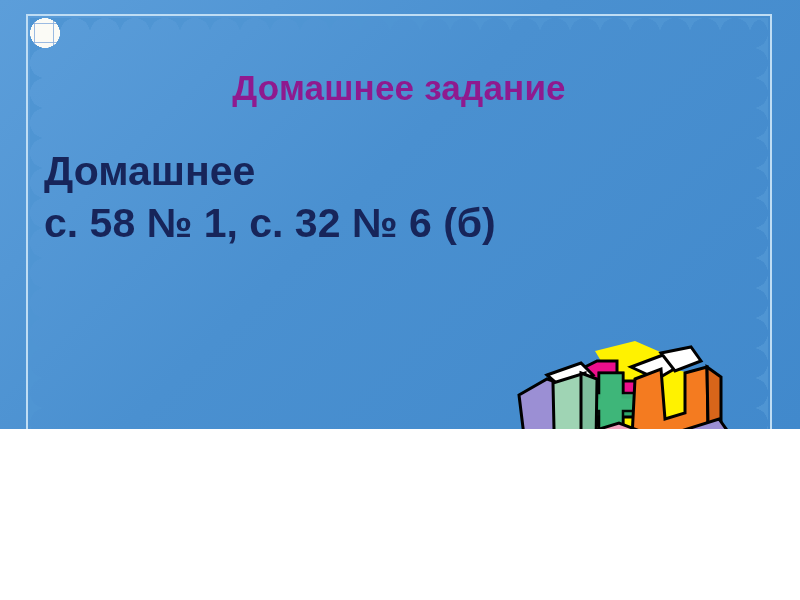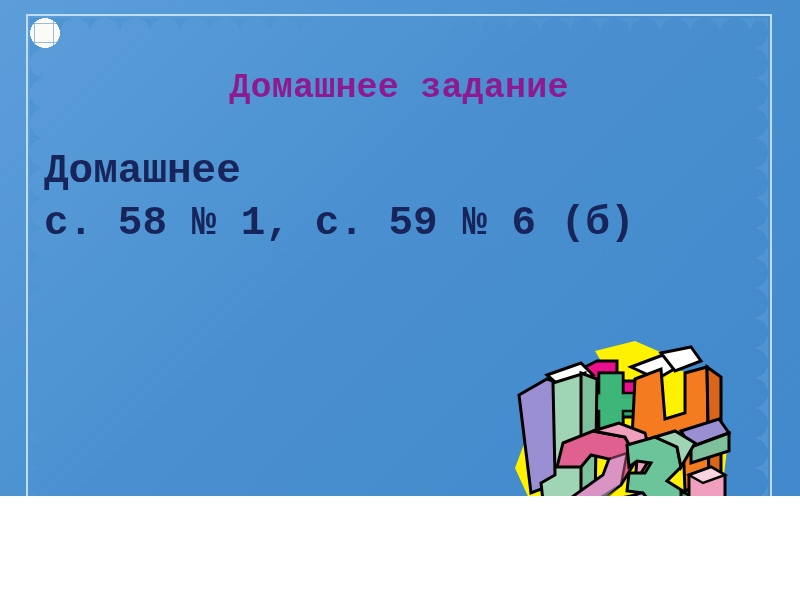--- a/index.html
+++ b/index.html
@@ -4,23 +4,23 @@
 <style>
   html, body {
     margin: 0;
     padding: 0;
     background: #ffffff;
   }
 
   #slide {
     position: relative;
     width: 800px;
-    height: 496px;
+    height: 429px;
     overflow: hidden;
-    font-family: Liberation Mono, monospace;
+    font-family: Liberation Sans, sans-serif;
     background: linear-gradient(135deg, #5C9EDA 0%, #4A90D0 45%, #4189CC 100%);
   }
 
   
   #outer-frame {
     position: absolute;
     left: 26px;
     top: 14px;
     width: 746px;
     height: 558px;
@@ -141,21 +141,21 @@
 
     <div class="scallop" id="scallop-top"></div>
     <div class="scallop" id="scallop-bottom"></div>
     <div class="scallop scallop-v" id="scallop-left"></div>
     <div class="scallop scallop-v" id="scallop-right"></div>
 
     <div id="title">Домашнее задание</div>
 
     <div id="body-block">
       <div class="body-line">Домашнее</div>
-      <div class="body-line">с. 58 № 1, с. 59 № 6 (б)</div>
+      <div class="body-line">с. 58 № 1, с. 32 № 6 (б)</div>
     </div>
 
     <div id="numbers-clipart">
       <svg viewBox="0 0 250 230" xmlns="http://www.w3.org/2000/svg">
 
         <g>
           <polygon points="30,135 60,55 128,22 205,40 238,112 222,185 150,215 62,205" fill="#FFF200"></polygon>
           <polygon points="110,18 150,8 196,28 178,62 128,48" fill="#FFF200"></polygon>
           <polygon points="205,120 243,108 238,150 206,156" fill="#FFF200"></polygon>
         </g>

